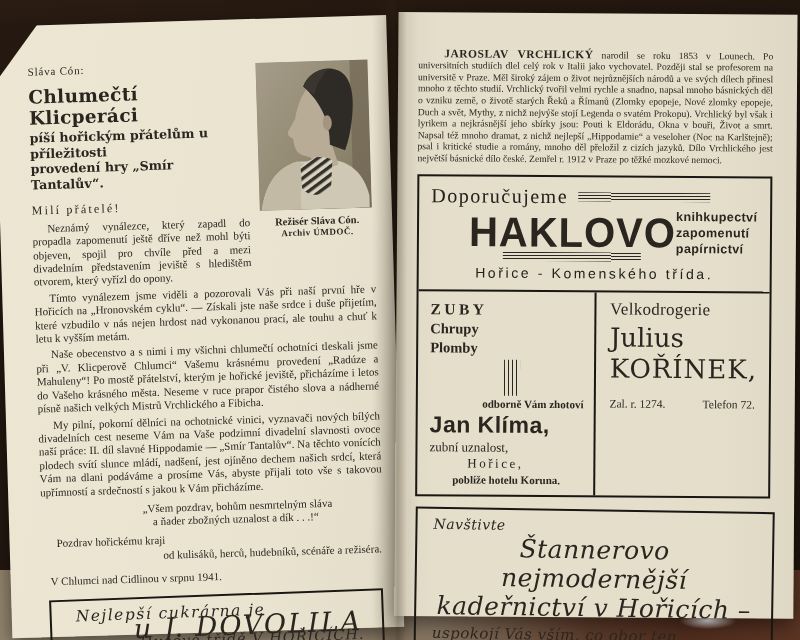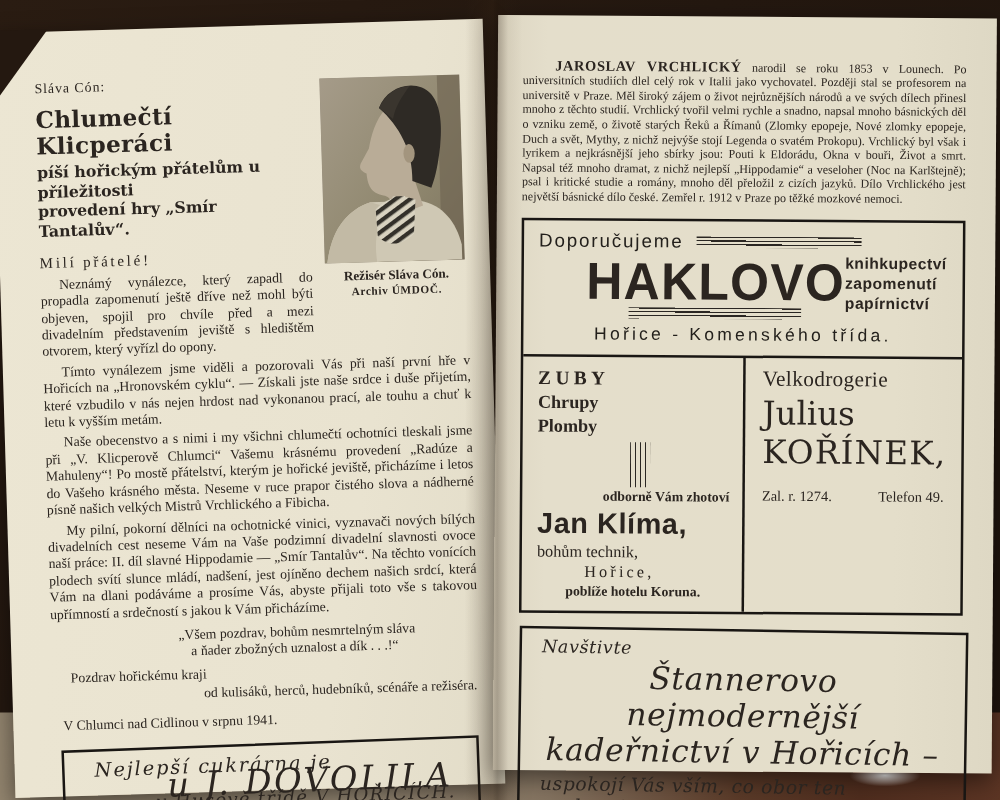--- a/index.html
+++ b/index.html
@@ -58,21 +58,21 @@
   .ad-cukrarna .c1{font-size:15.5px;letter-spacing:1.5px;padding-left:10px;}
   .ad-cukrarna .c2{font-size:27px;letter-spacing:2px;text-align:right;padding-right:6px;margin-top:1px;}
   .ad-cukrarna .c3{font-size:14.5px;letter-spacing:1px;text-align:right;padding-right:4px;}
   
   .rp-content{position:absolute;left:20px;right:24px;top:26px;}
   .lead{font-size:9.6px;line-height:11.6px;text-align:justify;text-indent:26px;}
   .lead b{font-size:11.5px;letter-spacing:.5px;}
   .ad-haklovo{margin-top:10px;border:2px solid #191613;}
   .hk-top{padding:8px 12px 9px 12px;}
   .hk-row1{display:flex;align-items:center;gap:10px;}
-  .hk-intro{font-family:Liberation Sans, sans-serif;font-size:15px;letter-spacing:1.5px;color:#23201c;}
+  .hk-intro{font-family:Liberation Serif, serif;font-size:20px;letter-spacing:1.5px;color:#23201c;}
   .hlines{height:9px;background:repeating-linear-gradient(180deg,#2a2622 0,#2a2622 1px,rgba(0,0,0,0) 1px,rgba(0,0,0,0) 3px);}
   .hk-row2{display:flex;align-items:center;margin-top:0;}
   .hk-name{font-family:"Liberation Sans",sans-serif;font-size:40px;font-weight:600;letter-spacing:1px;line-height:42px;margin-left:38px;transform:scaleY(1.04);}
   .hk-services{margin-left:0;font-family:"Liberation Sans",sans-serif;font-size:12.5px;font-weight:700;line-height:16px;letter-spacing:.4px;}
   .hk-under{width:138px;margin:-4px 0 4px 72px;}
   .hk-addr{font-family:"Liberation Sans",sans-serif;font-size:14px;letter-spacing:2.6px;text-align:center;margin-top:2px;color:#23201c;}
   .hk-bottom{display:flex;border-top:2px solid #191613;}
   .cell-klima{width:47%;border-right:2px solid #191613;padding:8px 10px 9px 12px;}
   .zuby{font-size:15.5px;font-weight:bold;letter-spacing:3.5px;line-height:20px;}
   .chrupy{font-size:14.5px;font-weight:bold;line-height:19px;}
@@ -196,31 +196,31 @@
       </div>
 
       <div class="hk-bottom">
         <div class="cell-klima">
           <div class="zuby">ZUBY</div>
           <div class="chrupy">Chrupy</div>
           <div class="chrupy">Plomby</div>
           <div class="vlines"></div>
           <div class="klima-tag">odborně Vám zhotoví</div>
           <div class="klima-name">Jan Klíma,</div>
-          <div class="klima-role"><span>bohům technik, </span><span class="spaced">Hořice,</span></div>
+          <div class="klima-role"><span>zubní uznalost, </span><span class="spaced">Hořice,</span></div>
           <div class="klima-addr">poblíže hotelu Koruna.</div>
         </div>
 
         <div class="cell-korinek">
           <div class="kk-cat">Velkodrogerie</div>
           <div class="kk-n1">Julius</div>
           <div class="kk-n2">KOŘÍNEK,</div>
           <div class="kk-meta">
             <span>Zal. r. 1274.</span>
-            <span>Telefon 49.</span>
+            <span>Telefon 72.</span>
           </div>
         </div>
       </div>
     </div>
 
     <div class="ad-stanner">
       <div class="st-intro">Navštivte</div>
       <div class="st-l1">Štannerovo nejmodernější</div>
       <div class="st-l2">kadeřnictví v Hořicích –</div>
       <div class="st-l3">uspokojí Vás vším, co obor ten poskytuje.</div>

